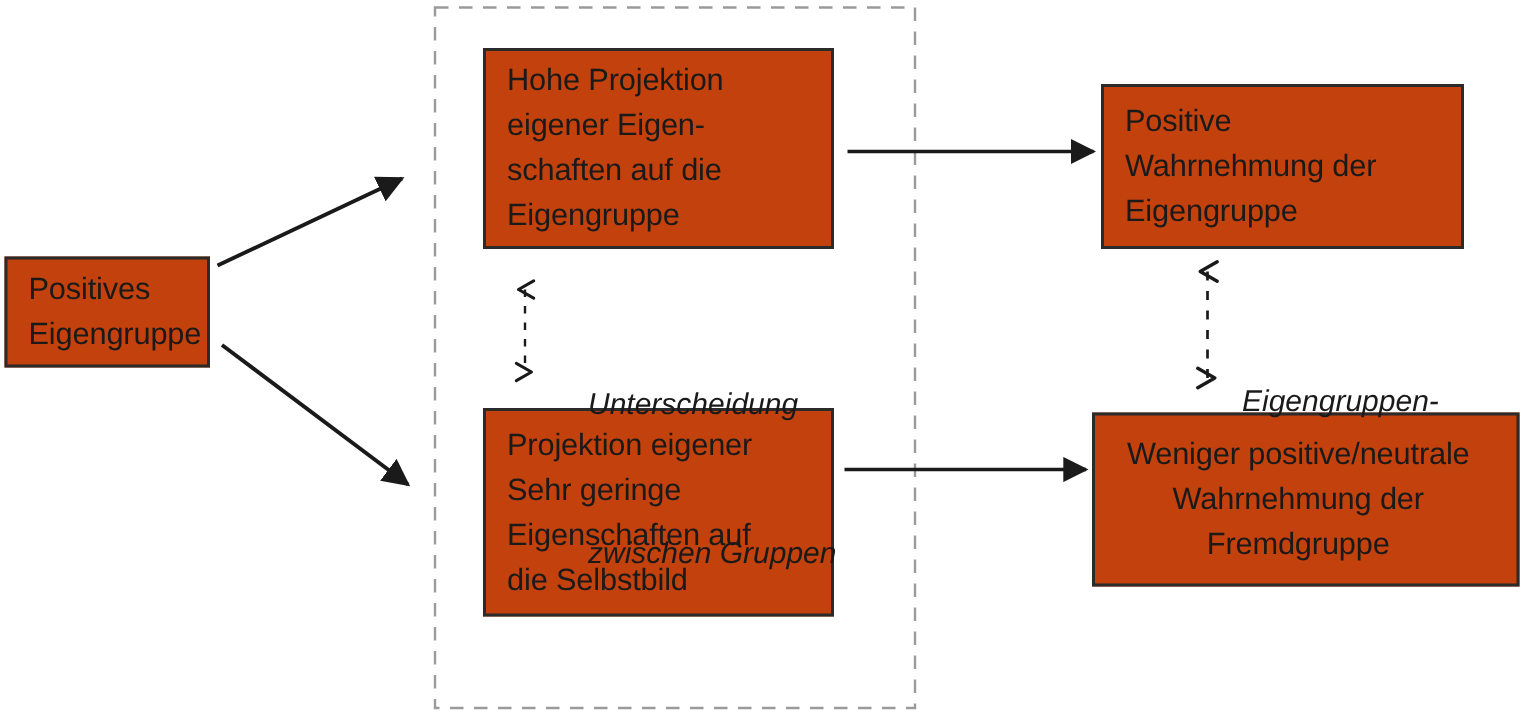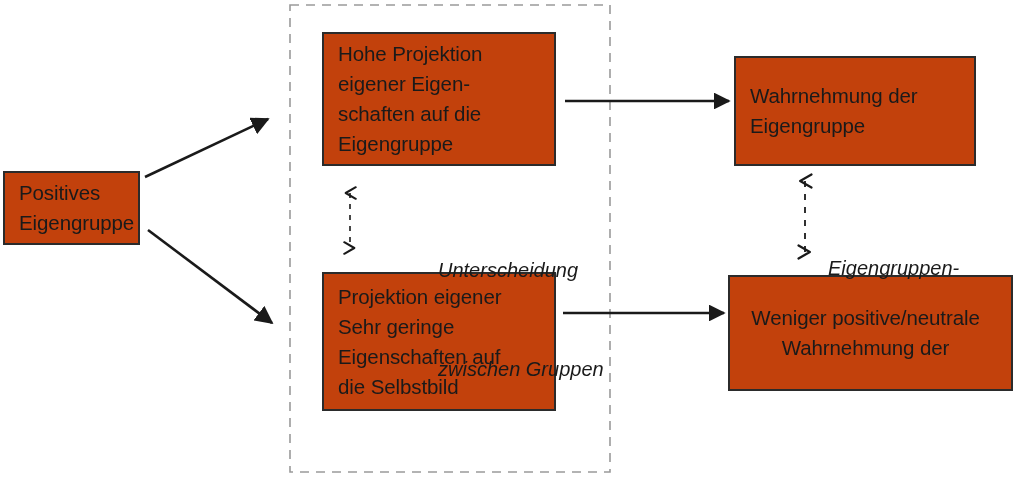--- a/index.html
+++ b/index.html
@@ -62,21 +62,21 @@
   
   .annotation-label {
     position: absolute;
     font-style: italic;
     font-size: 20px;
     line-height: 33px;
     white-space: pre;
     color: #1a1a1a;
   }
   #label-group-distinction {
-    left: 392px; top: 188px; margin-left: 46px;
+    left: 392px; top: 188px;
   }
   #label-ingroup-favoritism {
     left: 828px; top: 186px;
   }
 </style>
 </head>
 <body>
 
 <div id="diagram-root">
 
@@ -118,27 +118,29 @@
   </div>
 
   <div class="node-box" id="node-outgroup-projection">
     <span class="node-line">Projektion eigener</span>
     <span class="node-line">Sehr geringe</span>
     <span class="node-line">Eigenschaften auf</span>
     <span class="node-line">die Selbstbild</span>
   </div>
 
   <div class="node-box" id="node-ingroup-perception">
+    <span class="node-line">Positive</span>
     <span class="node-line">Wahrnehmung der</span>
     <span class="node-line">Eigengruppe</span>
   </div>
 
   <div class="node-box" id="node-outgroup-perception">
     <span class="node-line">Weniger positive/neutrale</span>
     <span class="node-line">Wahrnehmung der</span>
+    <span class="node-line">Fremdgruppe</span>
   </div>
 
   <div class="annotation-label" id="label-group-distinction">
     <div>Unterscheidung</div>
     <div>zwischen Gruppen</div>
   </div>
 
   <div class="annotation-label" id="label-ingroup-favoritism">
     <div>Eigengruppen-</div>
   </div>

